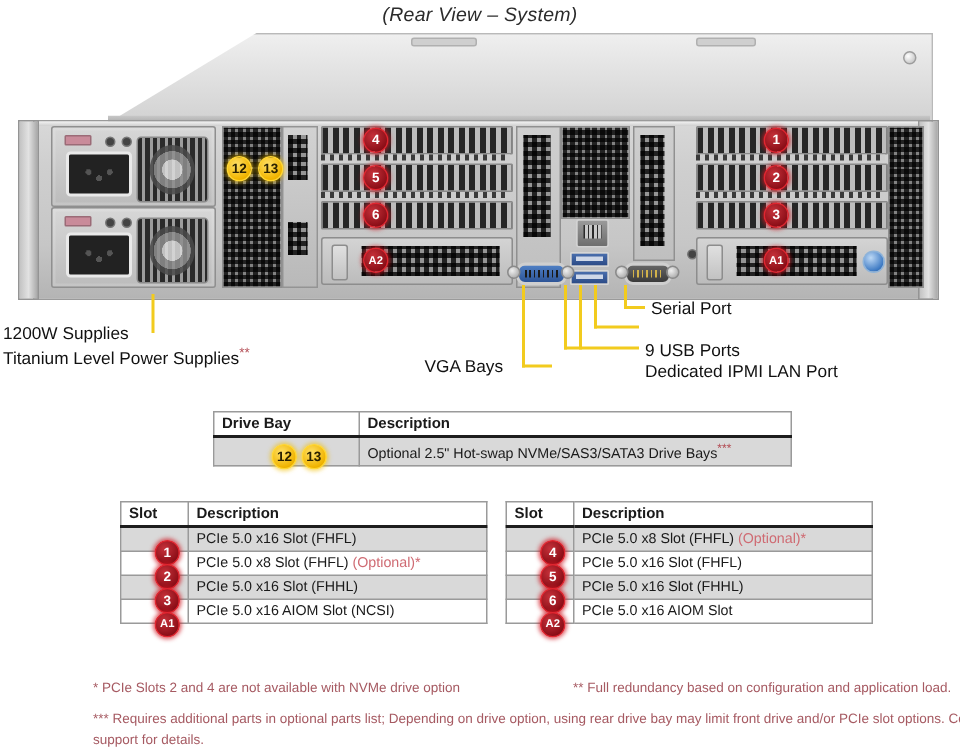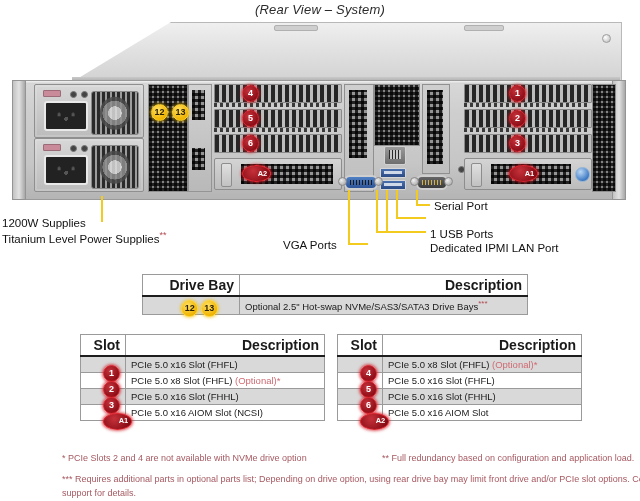--- a/index.html
+++ b/index.html
@@ -182,21 +182,21 @@
     position:absolute;display:flex;align-items:center;justify-content:center;
     border-radius:50%;font-weight:bold;line-height:1;
     font-family:"Liberation Sans", sans-serif;
   }
   .badge.red{
     width:15px;height:15px;color:#fff;font-size:9px;
     background:radial-gradient(circle at 38% 32%,#c6313a,#8d0f18 70%,#6d0a12);
     border:1.5px solid #e02630;
     box-shadow:0 0 3px 1px rgba(208,26,36,.75);
   }
-  .badge.red.wide{font-size:7.5px;padding-left:12px;}
+  .badge.red.wide{font-size:7.5px;}
   .badge.yellow{
     width:15px;height:15px;color:#2a2100;font-size:9px;
     background:radial-gradient(circle at 38% 32%,#ffe066,#f0b400 70%,#d79a00);
     border:1.5px solid #ffd633;
     box-shadow:0 0 3px 1px rgba(240,190,0,.6);
   }
 
   
   .lead{position:absolute;background:#f2cb1e;}
   .lead.v{width:2px;}
@@ -210,21 +210,21 @@
 
   
   .tbl{
     position:absolute;border-collapse:collapse;
     font-size:9.5px;color:#1a1a1a;background:#fff;
   }
   .tbl th,.tbl td{
     border:1px solid #9a9a9a;padding:2px 5px;text-align:left;vertical-align:middle;
   }
   .tbl th{
-    text-align:right;font-weight:bold;background:#ffffff;font-size:14px;
+    text-align:left;font-weight:bold;background:#ffffff;font-size:10px;
     border-bottom:2px solid #1d1d1d;
   }
   .tbl tr.alt td{background:#d9d9d9;}
   .tbl td.slotcell{width:30px;text-align:center;padding:1px;}
   .tbl td.baycell{width:72px;text-align:center;padding:1px;}
   .cellbadge{display:inline-flex;vertical-align:middle;}
   .opt{color:#cf6b73;}
   .dash{display:inline-block;padding:0 5px;font-weight:bold;vertical-align:middle;}
   .ast{color:#b24a52;font-size:8px;vertical-align:super;}
 
@@ -351,27 +351,27 @@
   <div class="lead v" style="left:416px;top:190px;height:16px;"></div>
   <div class="lead h" style="left:416px;top:204px;width:14px;"></div>
 
   <div class="callout" style="left:2px;top:216px;">
     <div>1200W Supplies</div>
     <div>
       <span>Titanium Level Power Supplies</span><span class="sup">**</span>
     </div>
   </div>
 
-  <div class="callout" style="left:283px;top:238px;">VGA Ports</div>
+  <div class="callout" style="left:283px;top:238px;">VGA Bays</div>
 
   <div class="callout" style="left:434px;top:199px;">Serial Port</div>
 
   <div class="callout" style="left:430px;top:213px;margin-top:28px;">Dedicated IPMI LAN Port</div>
 
-  <div class="callout" style="left:430px;top:227px;">1 USB Ports</div>
+  <div class="callout" style="left:430px;top:227px;">9 USB Ports</div>
 
   <table class="tbl" style="left:142px;top:274px;width:386px;">
     <thead>
       <tr>
         <th style="width:86px;">Drive Bay</th>
         <th>Description</th>
       </tr>
     </thead>
     <tbody>
       <tr class="alt">

